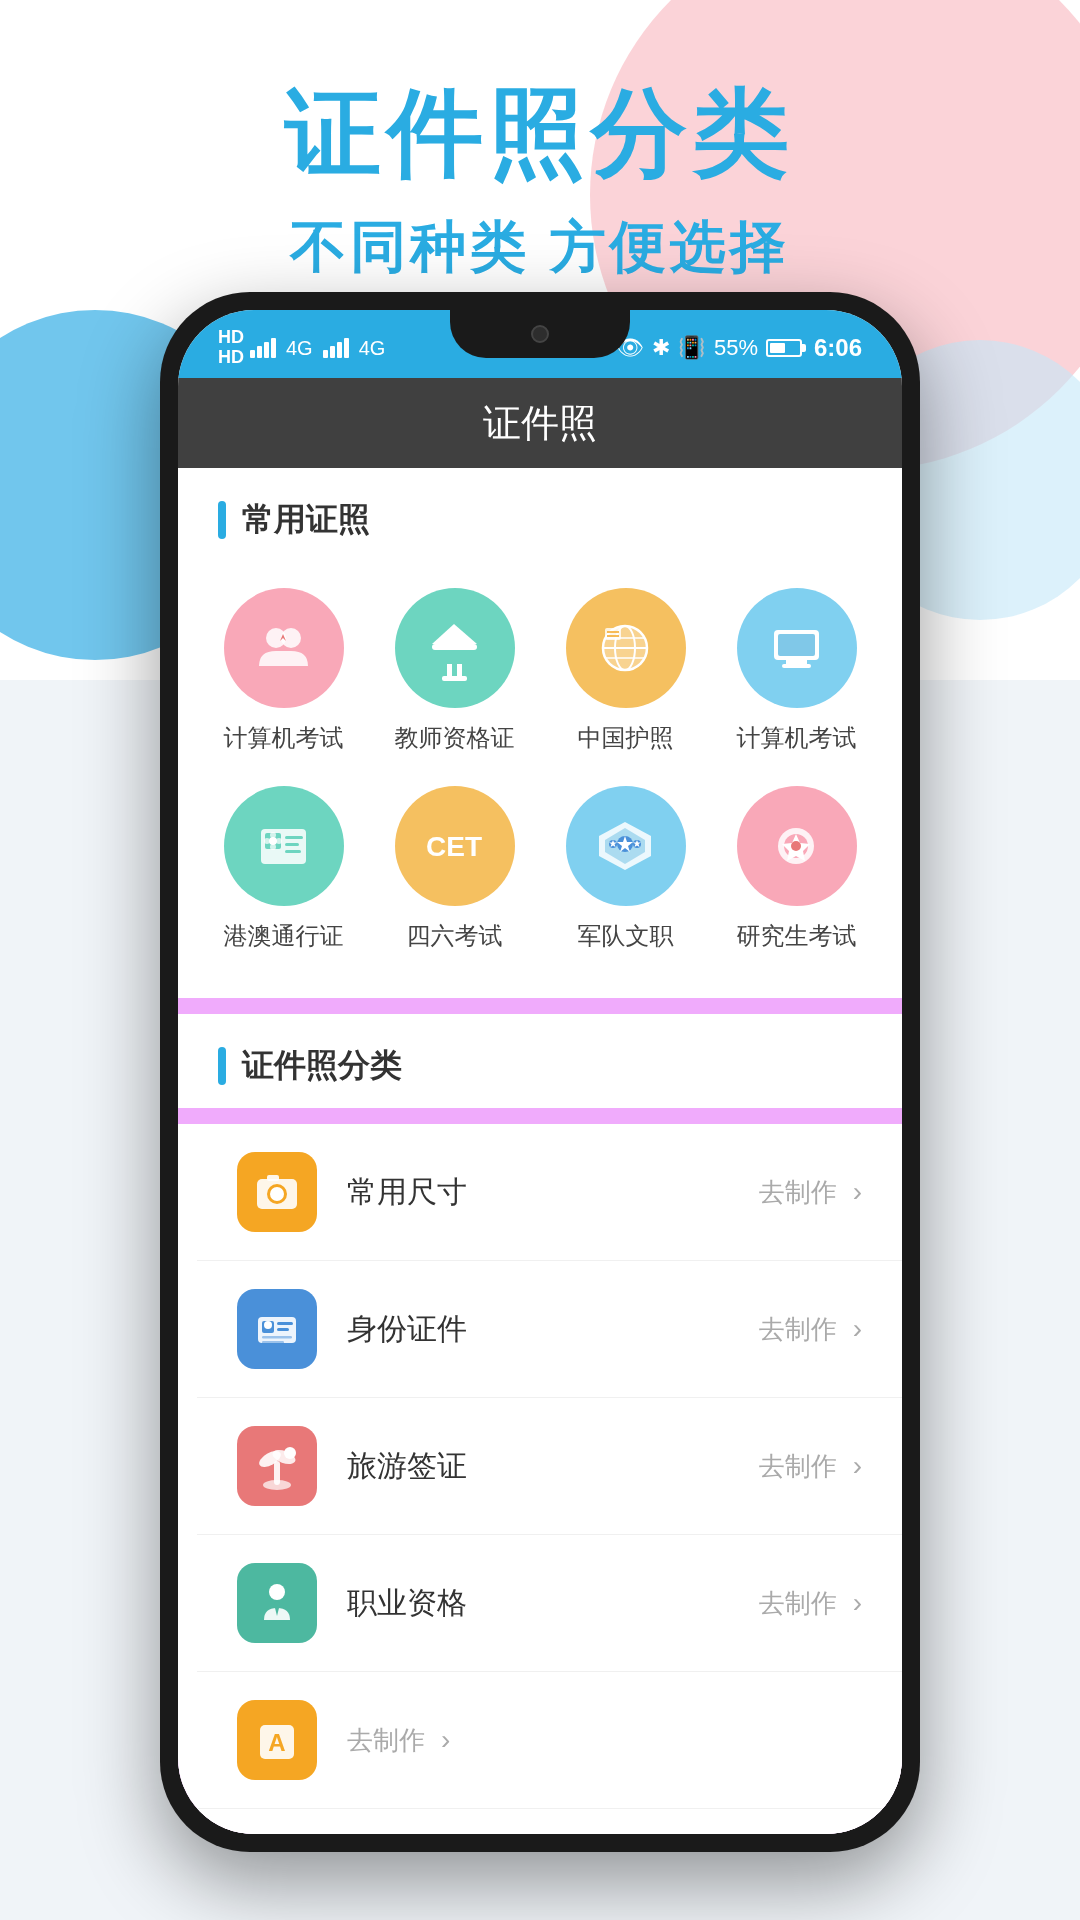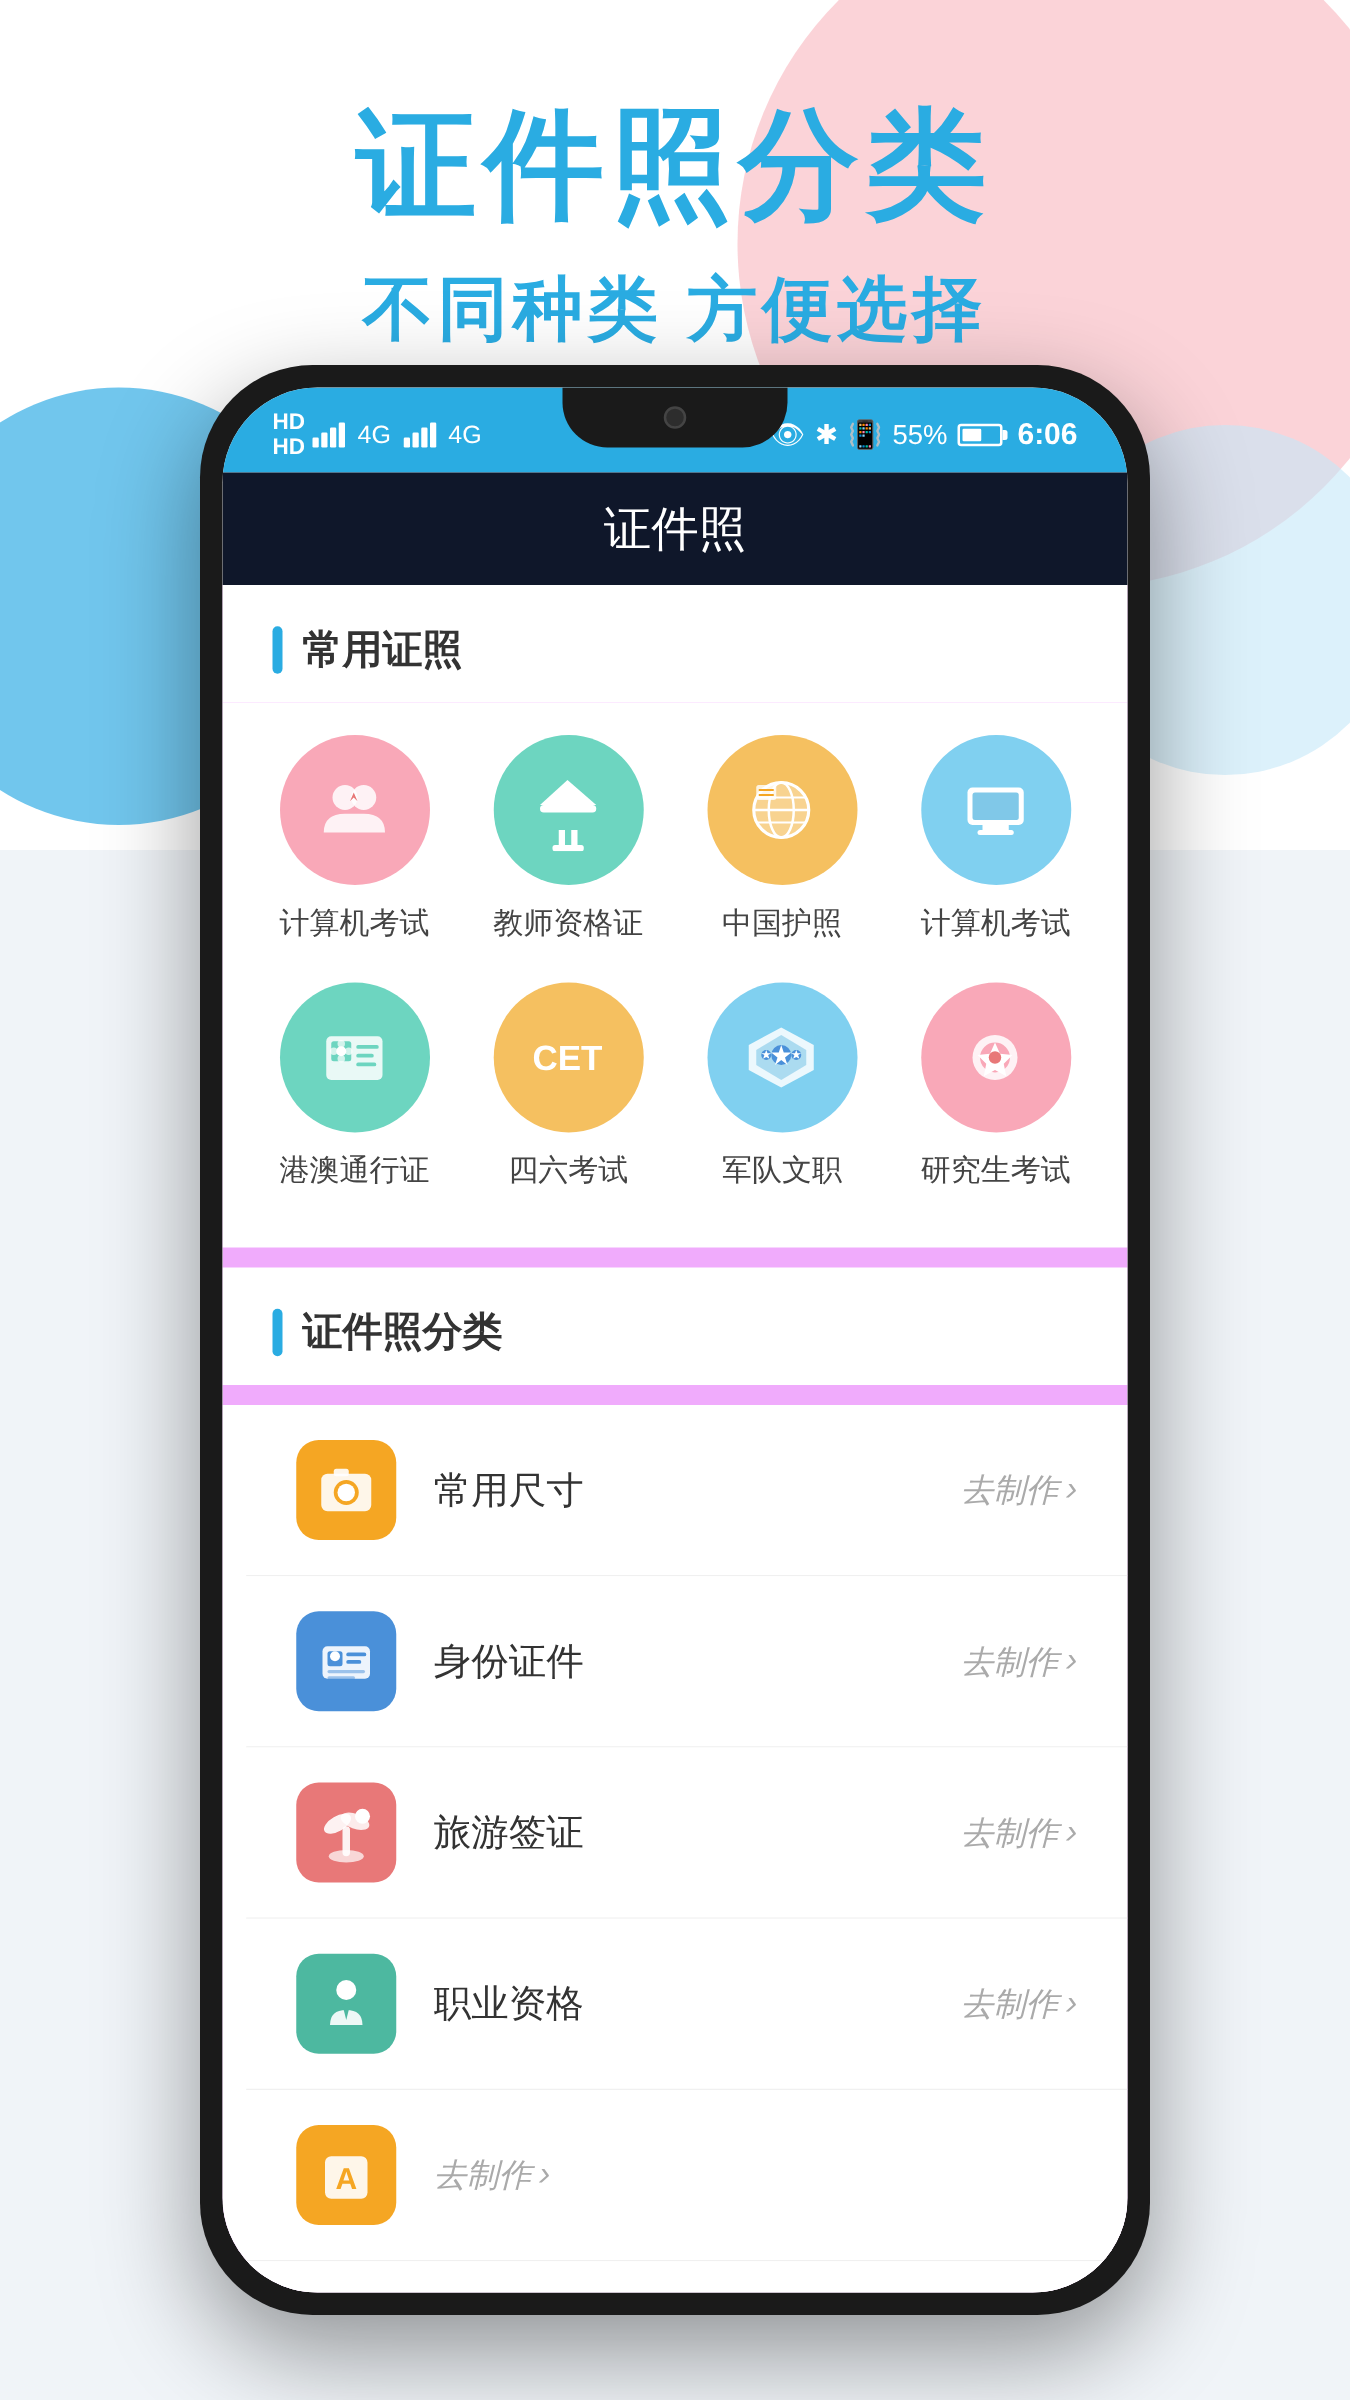--- a/index.html
+++ b/index.html
@@ -184,21 +184,21 @@
     .battery-fill {
       background: white;
       height: 100%;
       width: 55%;
       border-radius: 1px;
     }
 
     
     .app-header {
       height: 90px;
-      background: #0f172a;
+      background: #404040;
       display: flex;
       align-items: center;
       justify-content: center;
     }
     .app-title {
       font-size: 38px;
       color: white;
       font-weight: 500;
     }
 
@@ -305,22 +305,22 @@
 
     .category-name {
       flex: 1;
       font-size: 30px;
       color: #333;
     }
     .category-action {
       font-size: 26px;
       color: #aaa;
       display: flex;
-      gap: 6px;
-      font-style: italic;
+      align-items: center;
+      gap: 16px;
     }
     .chevron {
       color: #aaa;
       font-size: 28px;
     }
   </style>
 </head>
 <body>
 
 <div class="bg-area">

